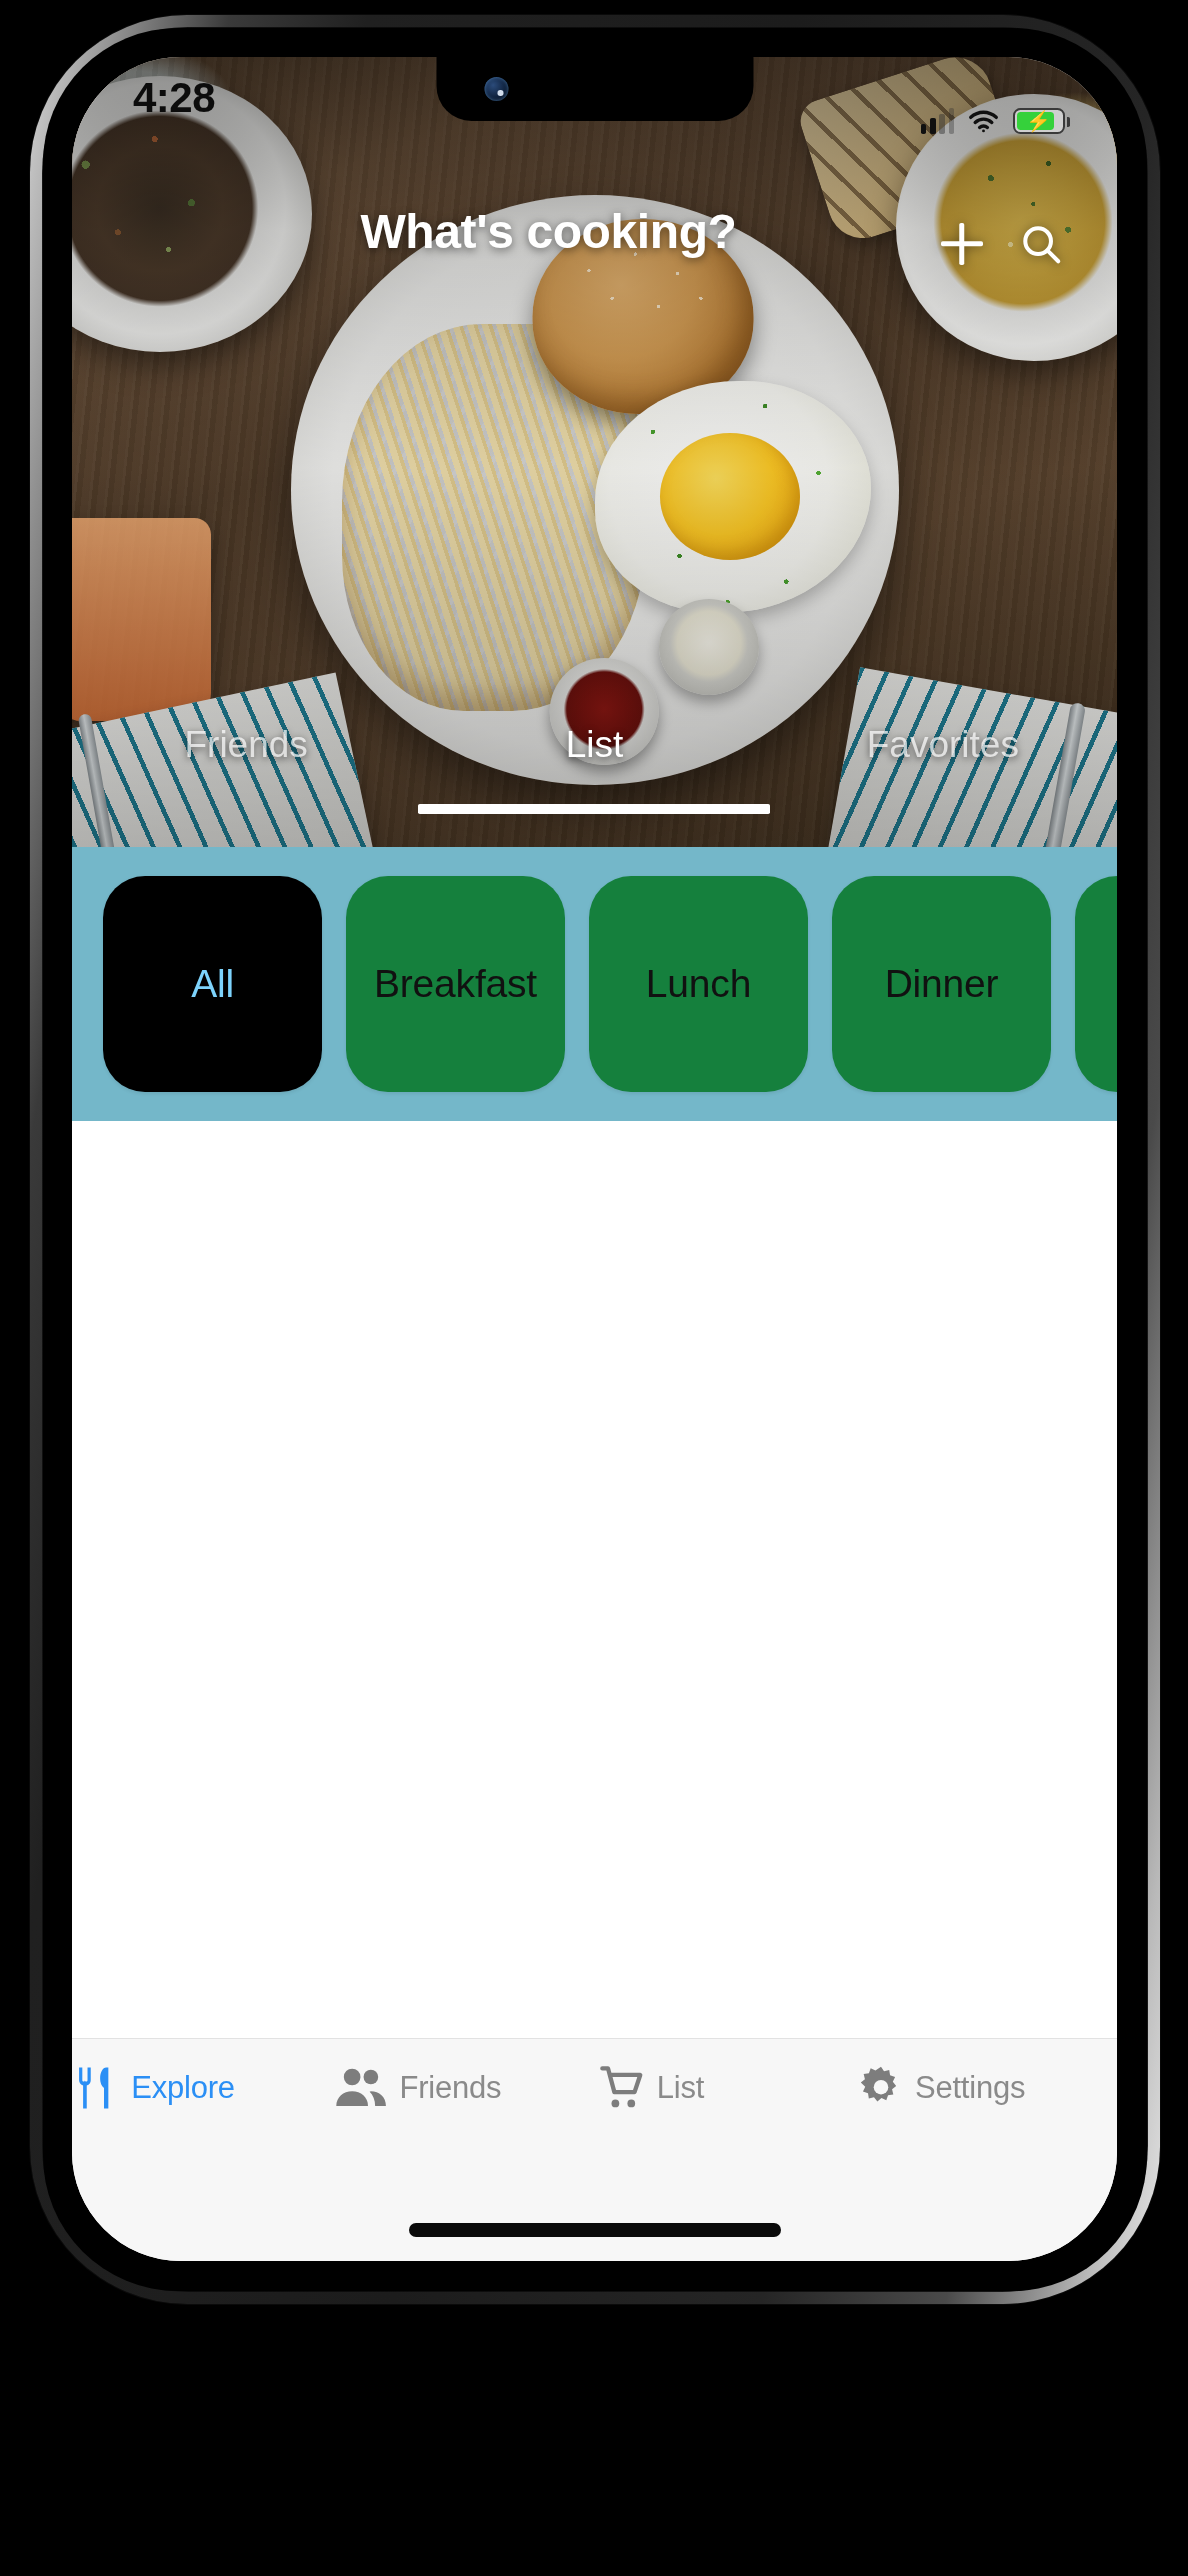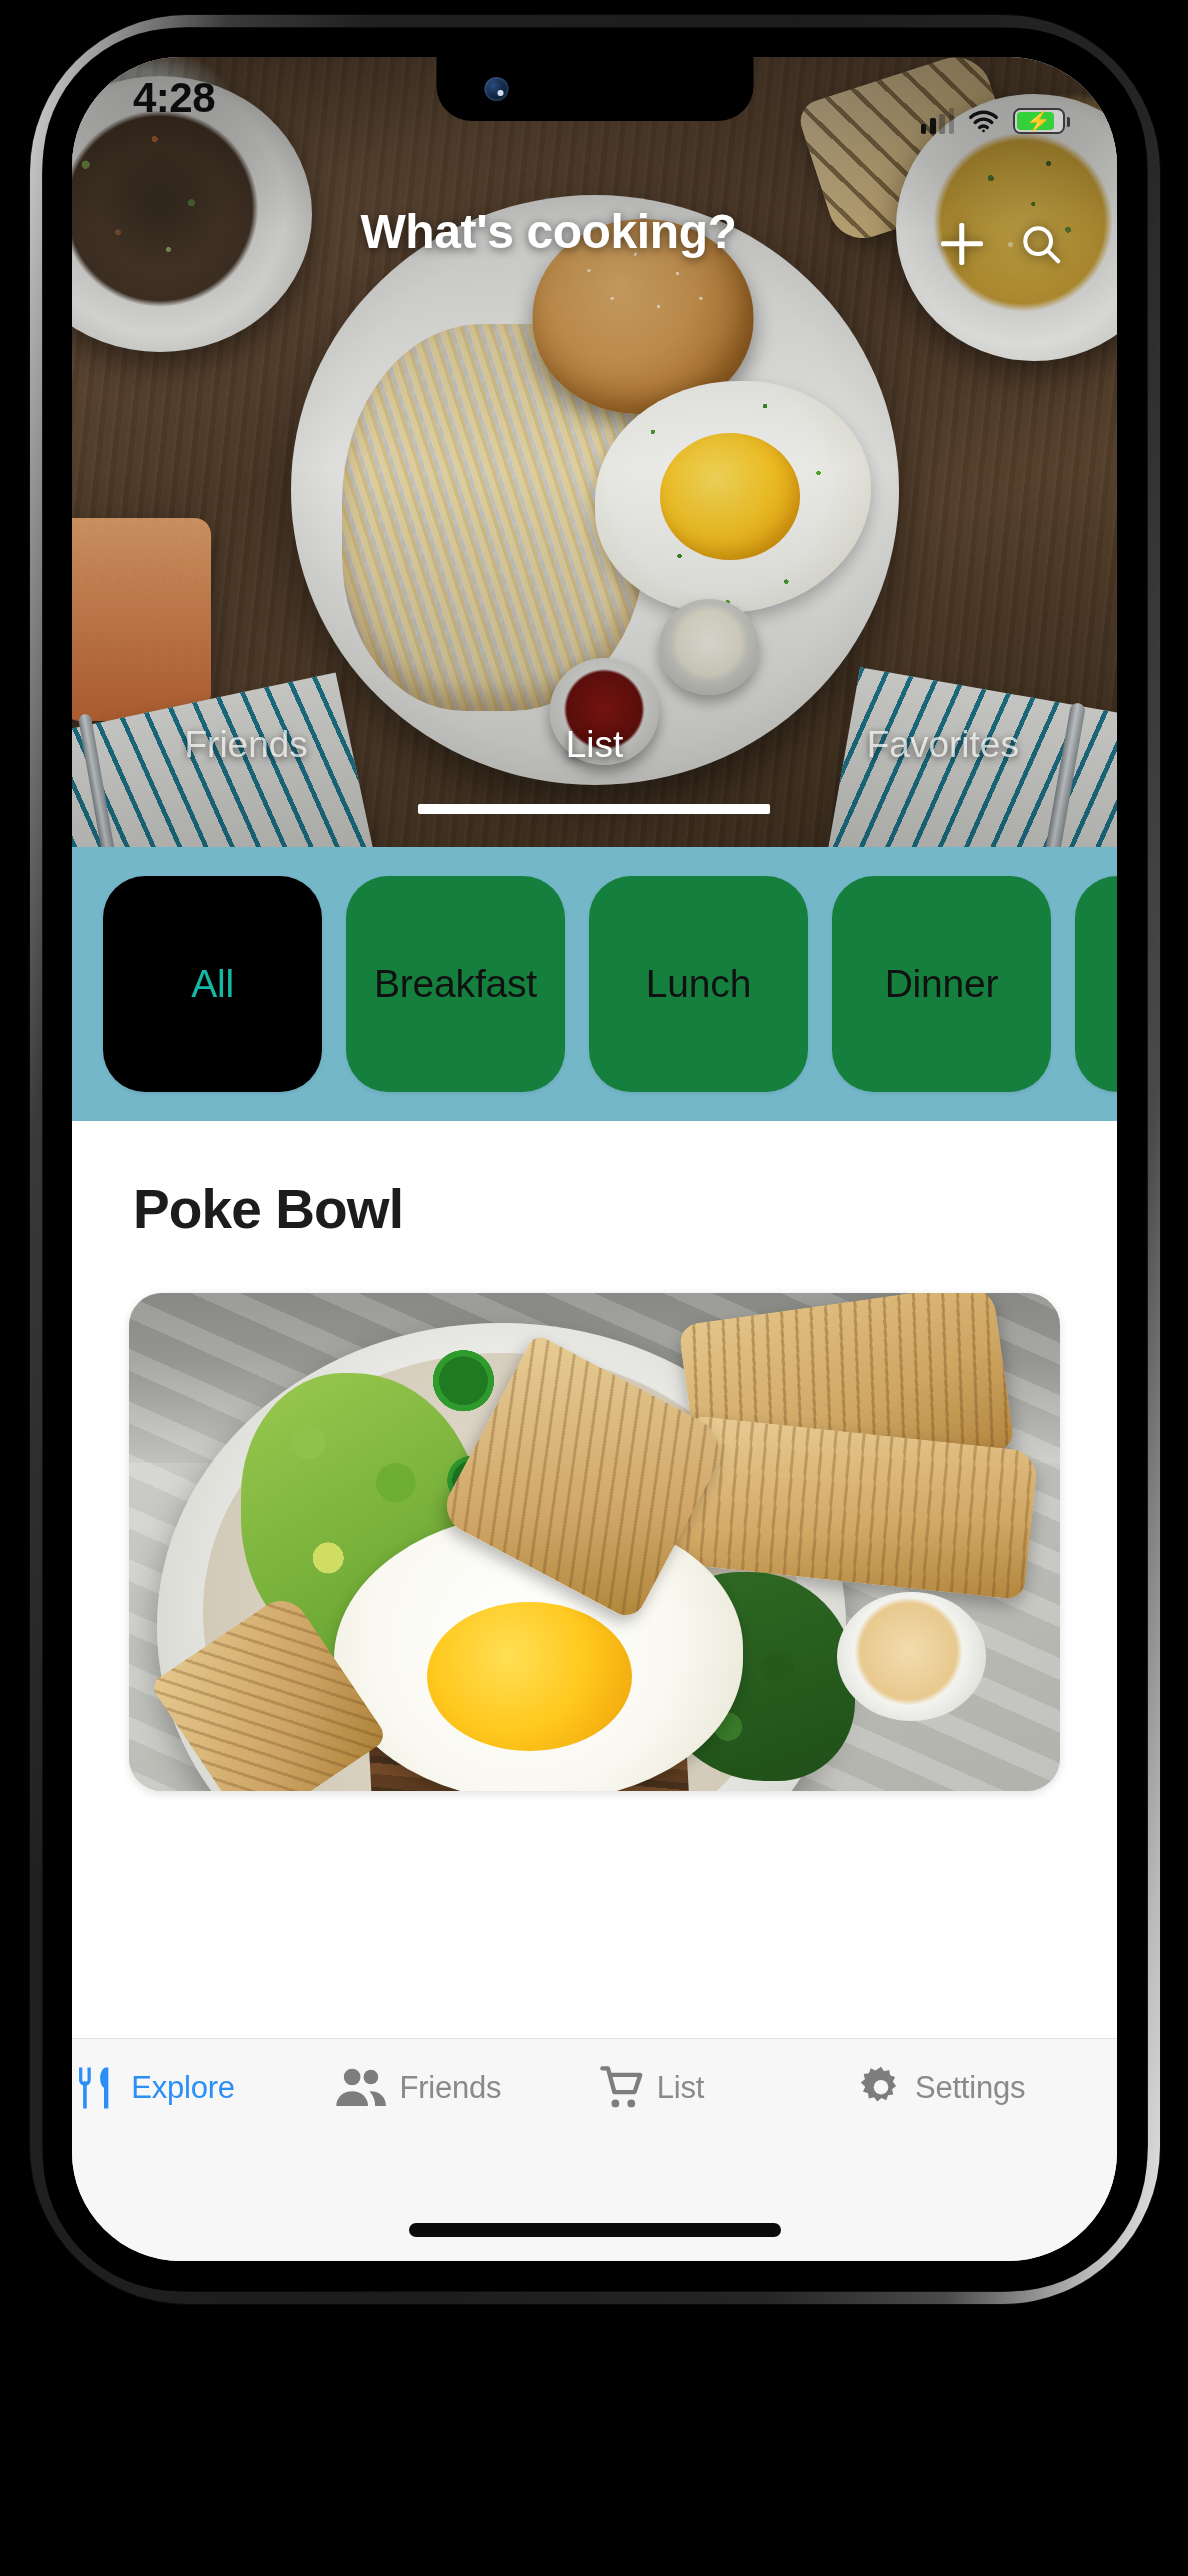--- a/index.html
+++ b/index.html
@@ -344,21 +344,21 @@
     background:#74b7c9; display:flex; align-items:center; gap:24px;
     padding-left:31px; overflow:hidden; z-index:10;
   }
   .chip{
     flex:0 0 auto; width:219px; height:216px; border-radius:42px;
     background:#15803d; color:#111;
     display:flex; align-items:center; justify-content:center;
     font-size:39px; font-weight:400; letter-spacing:-0.2px;
     box-shadow:0 1.8px 3.7px rgba(0,0,0,.08);
   }
-  .chip.selected{ background:#000; color:#14b8a6; }
+  .chip.selected{ background:#000; color:#7dd3fc; }
 
   
   .content{
     position:absolute; left:0; top:1063px; right:0; bottom:223px;
     background:#fff; overflow:hidden;
   }
   .recipe-title{
     font-size:55px; font-weight:700; color:#1c1c1c;
     padding:57px 0 0 61px; letter-spacing:-0.9px;
   }
@@ -597,41 +597,20 @@
             <span>Lunch</span>
           </div>
           <div class="chip">
             <span>Dinner</span>
           </div>
           <div class="chip">
             
           </div>
         </div>
 
-        <div class="content">
-          <div class="recipe-title">Poke Bowl</div>
-          <div class="recipe-card">
-            <div class="pc-bg"></div>
-            <div class="pc-board"></div>
-            <div class="pc-marble"></div>
-            <div class="pc-bowl"></div>
-            <div class="pc-bowl-in"></div>
-            <div class="pc-roll1"></div>
-            <div class="pc-roll2"></div>
-            <div class="pc-greens"></div>
-            <div class="pc-jalapeno"></div>
-            <div class="pc-beef"></div>
-            <div class="pc-spinach"></div>
-            <div class="pc-egg-w"></div>
-            <div class="pc-egg-y"></div>
-            <div class="pc-roll3"></div>
-            <div class="pc-roll4"></div>
-            <div class="pc-pickle"></div>
-          </div>
-        </div>
 
         <div class="tabbar">
 
           <div class="tabitem active">
             <span class="tabicon">
               <svg width="50" height="52" viewBox="0 0 24 24" fill="#2b8ff5">
                 <path d="M6.2 2.2v6.1c0 .35-.28.63-.63.63s-.62-.28-.62-.63V2.2H3.4v6.1c0 1.2.82 2.2 1.93 2.48V21.8h1.75V10.78A2.56 2.56 0 0 0 9 8.3V2.2H7.45v6.1c0 .35-.28.63-.63.63s-.62-.28-.62-.63V2.2z"></path>
                 <path d="M16.4 2.2c-1.6 0-2.9 2.3-2.9 5.1 0 2.1.75 3.9 1.85 4.6v9.9h2.1V2.2z"></path>
               </svg>
             </span>

